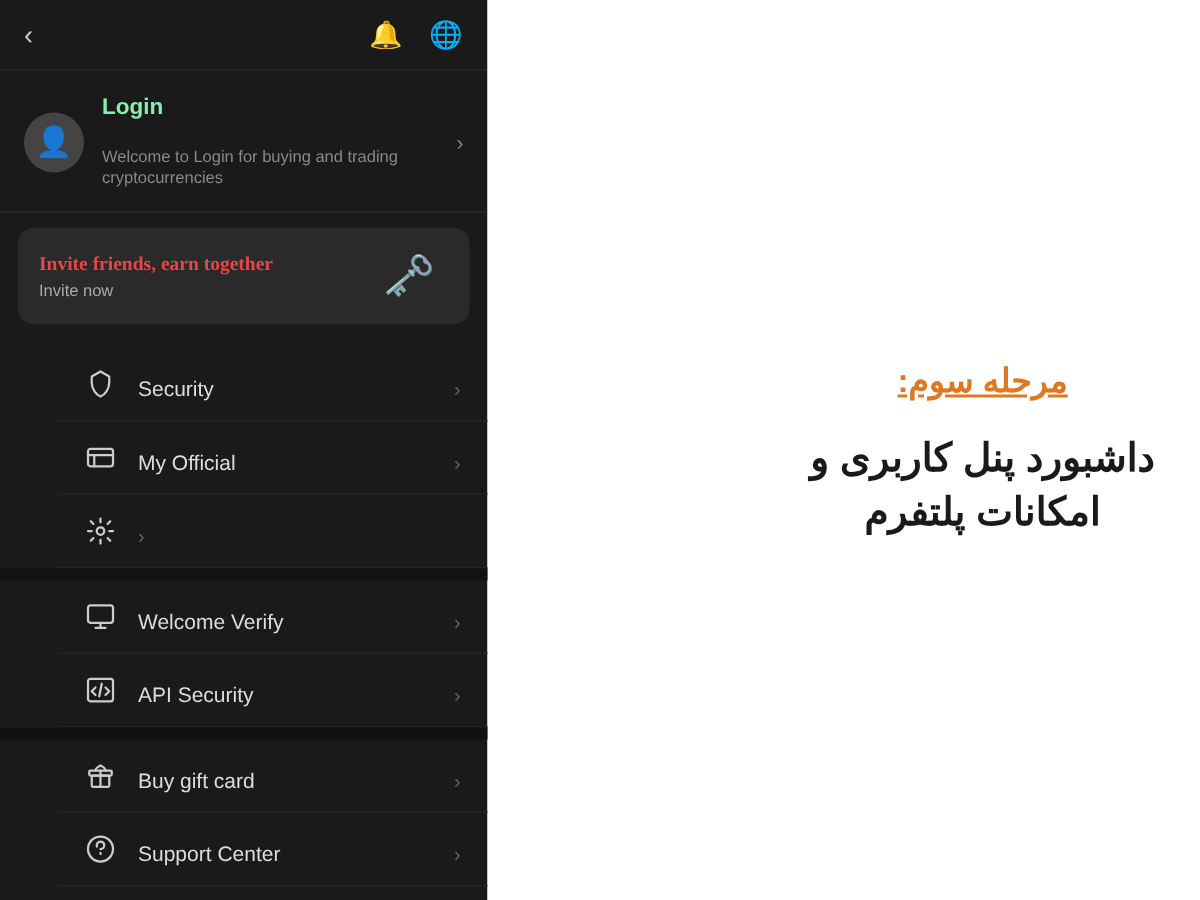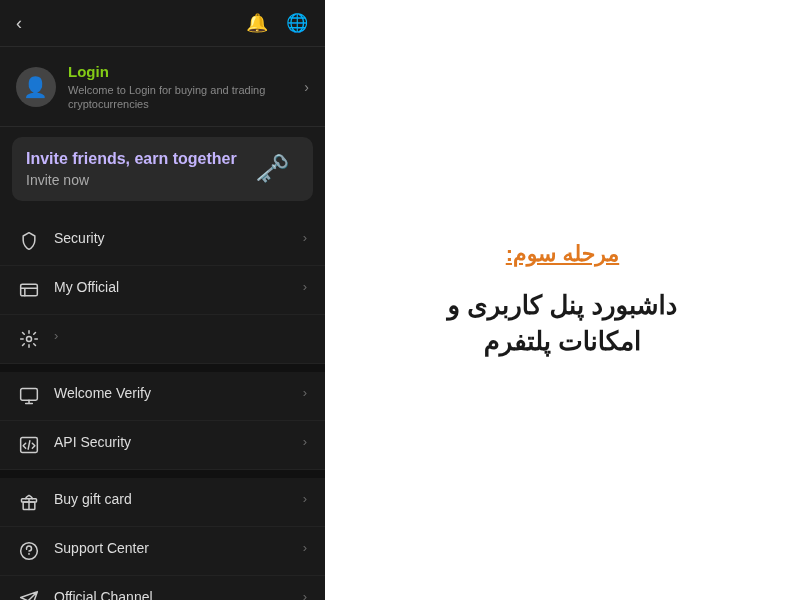--- a/index.html
+++ b/index.html
@@ -77,22 +77,22 @@
       color: #888;
     }
 
     .user-info {
       flex: 1;
     }
 
     .user-login-title {
       font-size: 15px;
       font-weight: 600;
-      color: #84cc16;
-      margin-bottom: 3px;
+      color: #86efac;
+      margin-bottom: 18px;
     }
 
     .user-login-sub {
       font-size: 11px;
       color: #888;
       line-height: 1.3;
     }
 
     .user-chevron {
       color: #888;
@@ -111,27 +111,28 @@
       cursor: pointer;
     }
 
     .invite-text-block {
       display: flex;
       flex-direction: column;
       gap: 4px;
     }
 
     .invite-title {
-      font-size: 16px;
+      font-size: 13px;
       font-weight: 600;
-      color: #c4b5fd;
+      color: #ef4444;
+      font-family: Liberation Serif, serif;
     }
 
     .invite-sub {
-      font-size: 14px;
+      font-size: 11px;
       color: #aaa;
     }
 
     .invite-image {
       width: 52px;
       height: 40px;
       display: flex;
       align-items: center;
       justify-content: center;
       font-size: 28px;
@@ -139,25 +140,26 @@
 
     
     .menu-list {
       flex: 1;
       overflow-y: auto;
       padding: 6px 0;
     }
 
     .menu-item {
       display: flex;
-      align-items: flex-start;
+      align-items: flex-end;
       padding: 13px 18px;
       cursor: pointer;
       gap: 14px;
       border-bottom: 1px solid #232323;
+      margin-left: 38px;
     }
 
     .menu-item:last-child {
       border-bottom: none;
     }
 
     .menu-icon {
       width: 22px;
       height: 22px;
       display: flex;
@@ -191,21 +193,22 @@
       height: 8px;
       background: #111;
     }
 
     
     .right-panel {
       flex: 1;
       background: #fff;
       display: flex;
       align-items: center;
-      justify-content: center;
+      justify-content: flex-end;
+      padding: 30px;
     }
 
     .right-content {
       text-align: center;
       max-width: 380px;
     }
 
     .step-label {
       font-size: 22px;
       color: #e07820;

